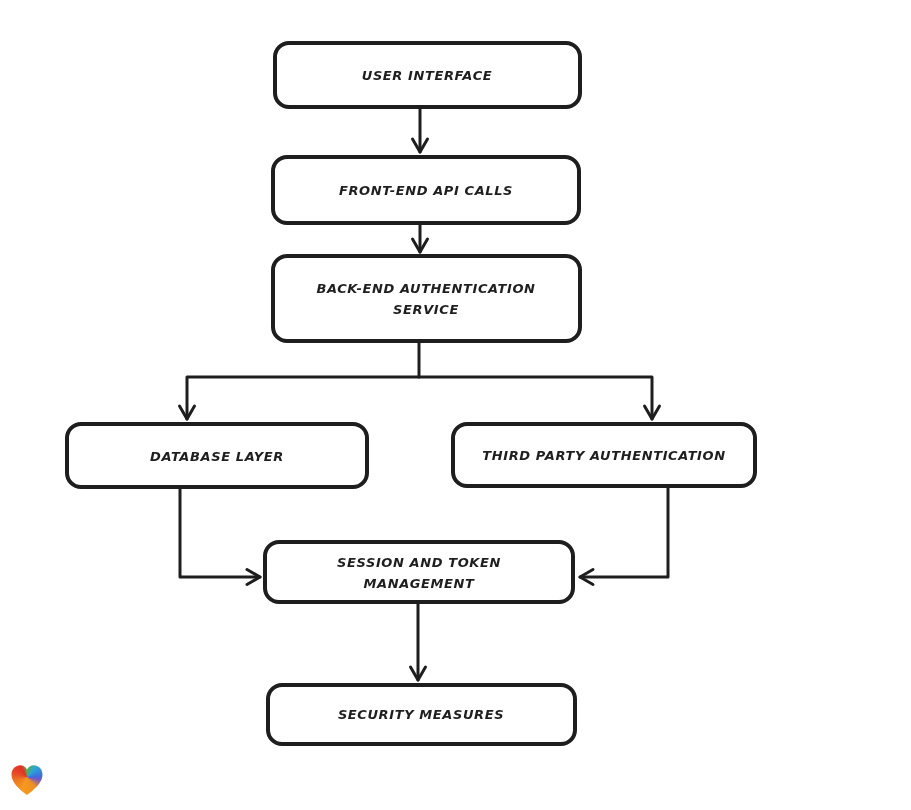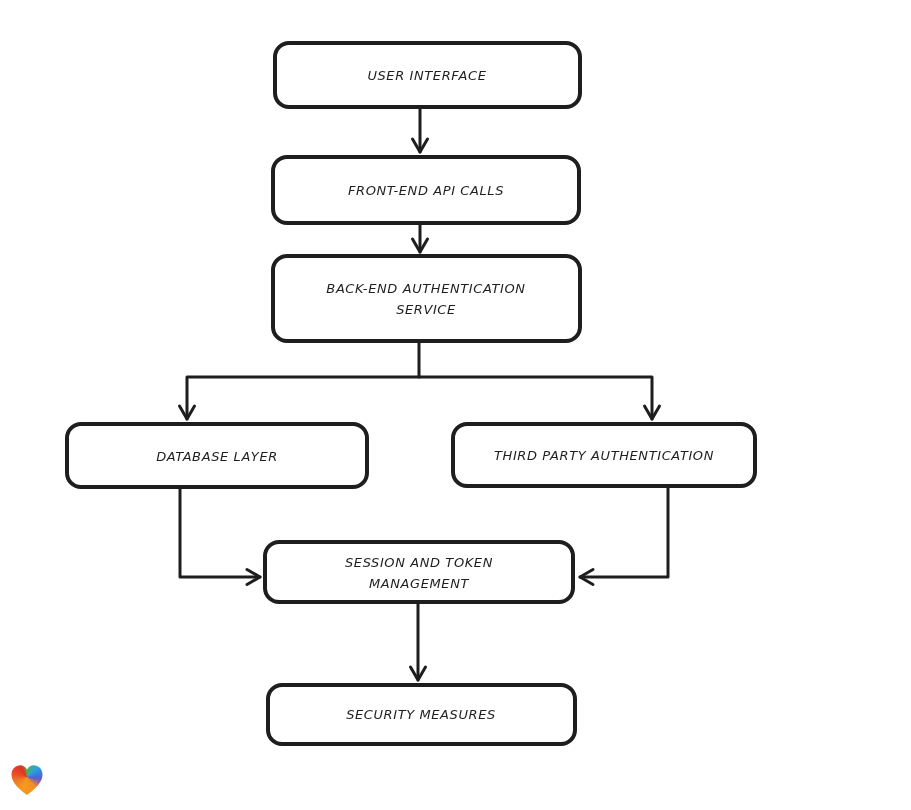--- a/index.html
+++ b/index.html
@@ -10,20 +10,21 @@
   body {
     width: 911px;
     height: 810px;
     position: relative;
     overflow: hidden;
     font-family: "DejaVu Sans", sans-serif;
   }
   .canvas-wrap {
     position: absolute;
     inset: 0;
+    font-weight: bold;
   }
   svg.diagram {
     display: block;
     width: 911px;
     height: 810px;
   }
   .node-box {
     fill: #ffffff;
     stroke-width: 4px;
     stroke-linejoin: round;

